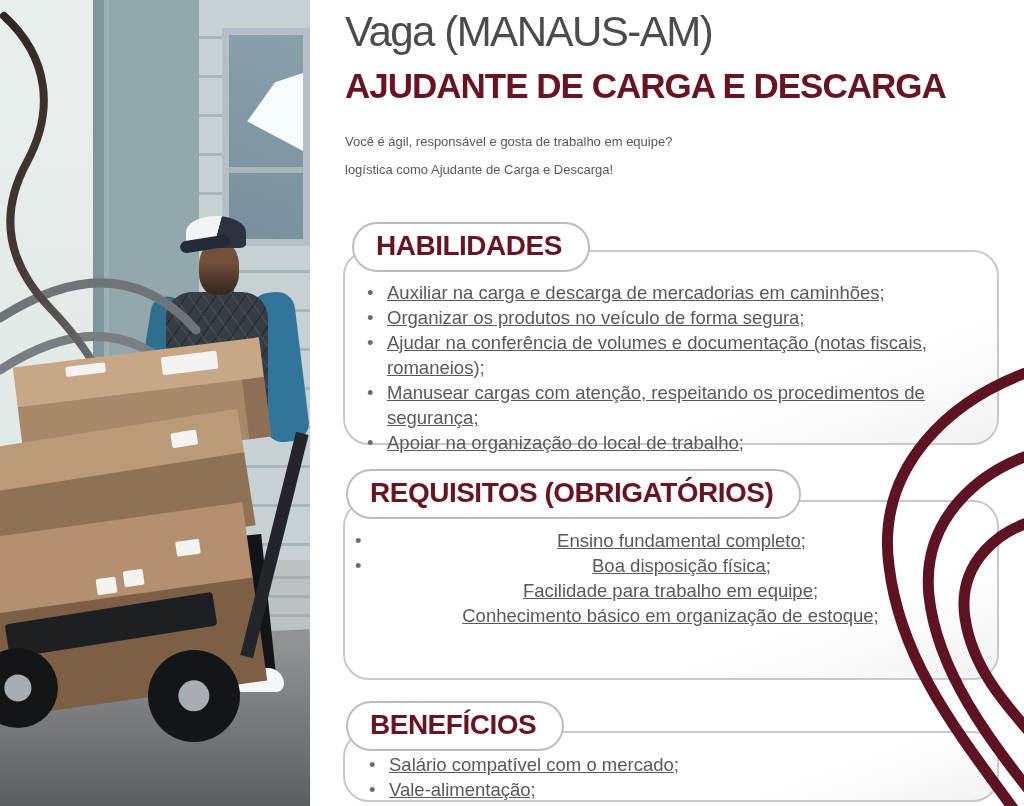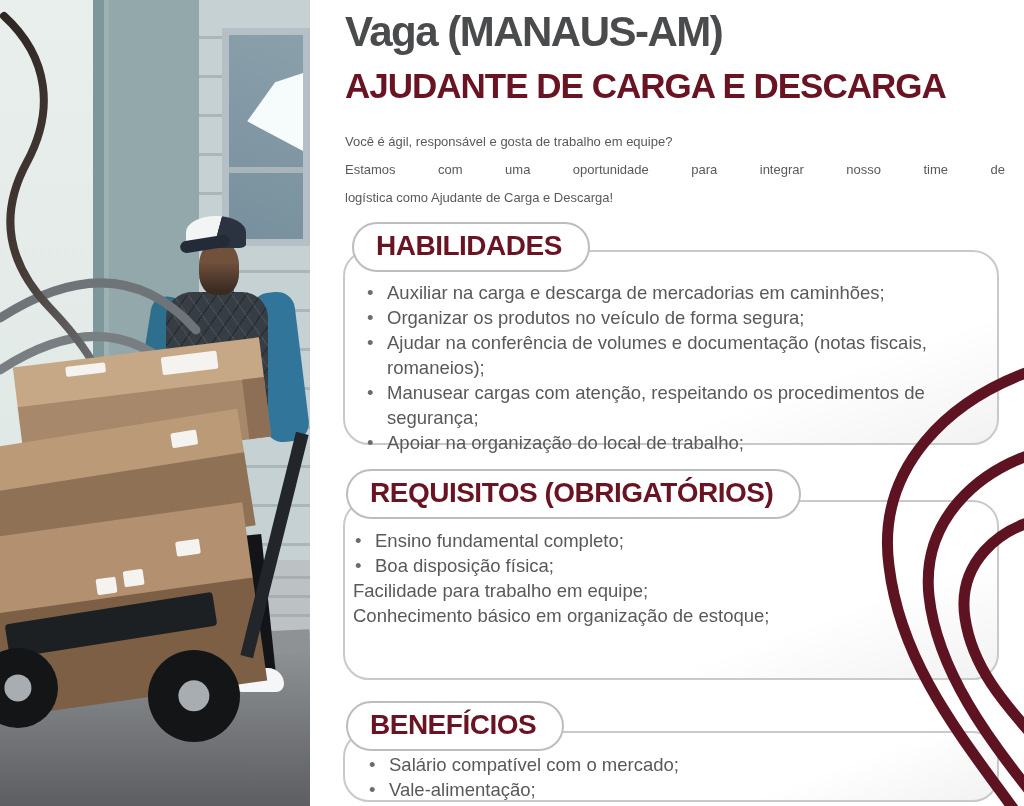--- a/index.html
+++ b/index.html
@@ -54,35 +54,35 @@
   
   .truck-bar{position:absolute;left:268px;top:430px;width:13px;height:230px;background:#22252a;transform:rotate(14deg);}
   .toe-plate{position:absolute;left:6px;top:608px;width:210px;height:34px;background:#1d2023;transform:rotate(-9deg);border-radius:4px;}
   .wheel{position:absolute;border-radius:50%;background:#141517;}
   .wheel .hub{position:absolute;left:50%;top:50%;width:34%;height:34%;transform:translate(-50%,-50%);border-radius:50%;background:#a7adb1;}
   .wheel-big{left:148px;top:650px;width:92px;height:92px;}
   .wheel-small{left:-22px;top:648px;width:80px;height:80px;}
   .photo-deco{position:absolute;left:0;top:0;width:310px;height:806px;pointer-events:none;}
   
   .content{position:absolute;left:343px;top:0;width:670px;color:#58595b;}
-  .title{position:absolute;left:2px;top:8px;font-size:42px;font-weight:700;letter-spacing:-1.5px;color:#4a4b4d;white-space:nowrap;}
+  .title{position:absolute;left:2px;top:8px;font-size:42px;font-weight:400;letter-spacing:-1.5px;color:#4a4b4d;white-space:nowrap;}
   .subtitle{position:absolute;left:2px;top:66px;font-size:35px;font-weight:800;letter-spacing:-1px;color:#6a1423;white-space:nowrap;}
   .intro{position:absolute;left:2px;top:128px;width:660px;font-size:13px;line-height:28px;color:#58595b;}
   .intro .justify{text-align:justify;text-align-last:justify;}
   .section-box{position:absolute;border:2px solid #c9c9c9;border-radius:26px;background:linear-gradient(160deg,#ffffff 70%,#f2f2f2 100%);box-sizing:border-box;}
   .pill{position:absolute;background:#ffffff;border:2.5px solid #bdbdbd;border-radius:28px;padding:6px 26px 8px 22px;
     font-size:28px;font-weight:800;letter-spacing:-0.5px;color:#6a1423;white-space:nowrap;}
   ul.blist{list-style:none;margin:0;padding:0;font-size:18.5px;line-height:25px;color:#58595b;}
-  ul.blist li{position:relative;padding-left:22px;}
+  ul.blist li{position:relative;padding-left:22px;text-decoration:underline;}
   ul.blist li:before{content:"\2022";position:absolute;left:2px;top:0;color:#6b6b6b;}
   ul.blist li.nobullet{padding-left:0;}
   ul.blist li.nobullet:before{content:"";}
   .hab-list{position:absolute;left:22px;top:280px;width:625px;}
   .req-list{position:absolute;left:10px;top:528px;width:635px;}
-  .req-list li{padding-left:32px;}
+  .req-list li{padding-left:32px;text-align:center;}
   .ben-list{position:absolute;left:24px;top:752px;width:625px;font-size:19px;line-height:23px;}
   .ben-list li{padding-left:16px;}
   .arcs{position:absolute;left:0;top:0;width:1024px;height:806px;pointer-events:none;}
 </style>
 </head>
 <body>
 
 <div class="page">
 
   <div class="photo">
@@ -155,21 +155,20 @@
         <div class="hub"></div>
       </div>
   </div>
 
   <div class="content">
     <div class="title">Vaga (MANAUS-AM)</div>
     <div class="subtitle">AJUDANTE DE CARGA E DESCARGA</div>
 
     <div class="intro">
       <div>Você é ágil, responsável e gosta de trabalho em equipe?</div>
-      <div class="justify">Estamos com uma oportunidade para integrar nosso time de</div>
       <div>logística como Ajudante de Carga e Descarga!</div>
     </div>
 
     <div class="section-box" style="left:0;top:250px;width:656px;height:195px;"></div>
     <div class="pill" style="left:9px;top:222px;">HABILIDADES</div>
     <ul class="blist hab-list">
       <li>Auxiliar na carga e descarga de mercadorias em caminhões;</li>
       <li>Organizar os produtos no veículo de forma segura;</li>
       <li>Ajudar na conferência de volumes e documentação (notas fiscais, romaneios);</li>
       <li>Manusear cargas com atenção, respeitando os procedimentos de segurança;</li>

